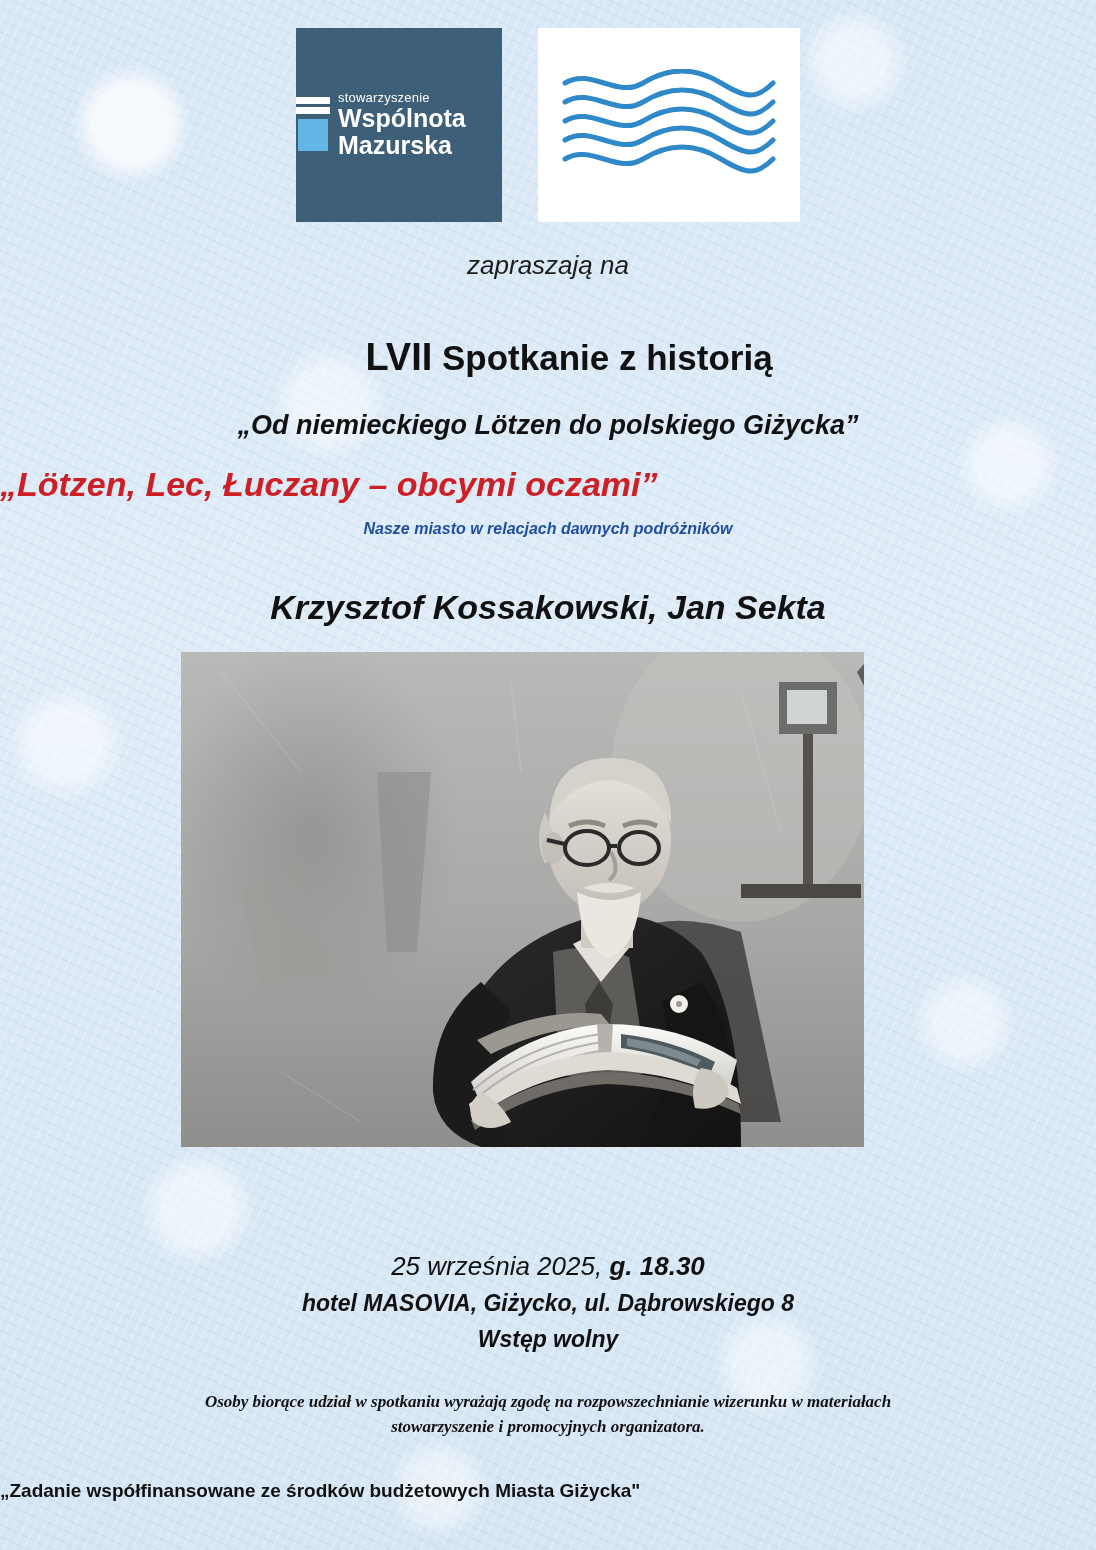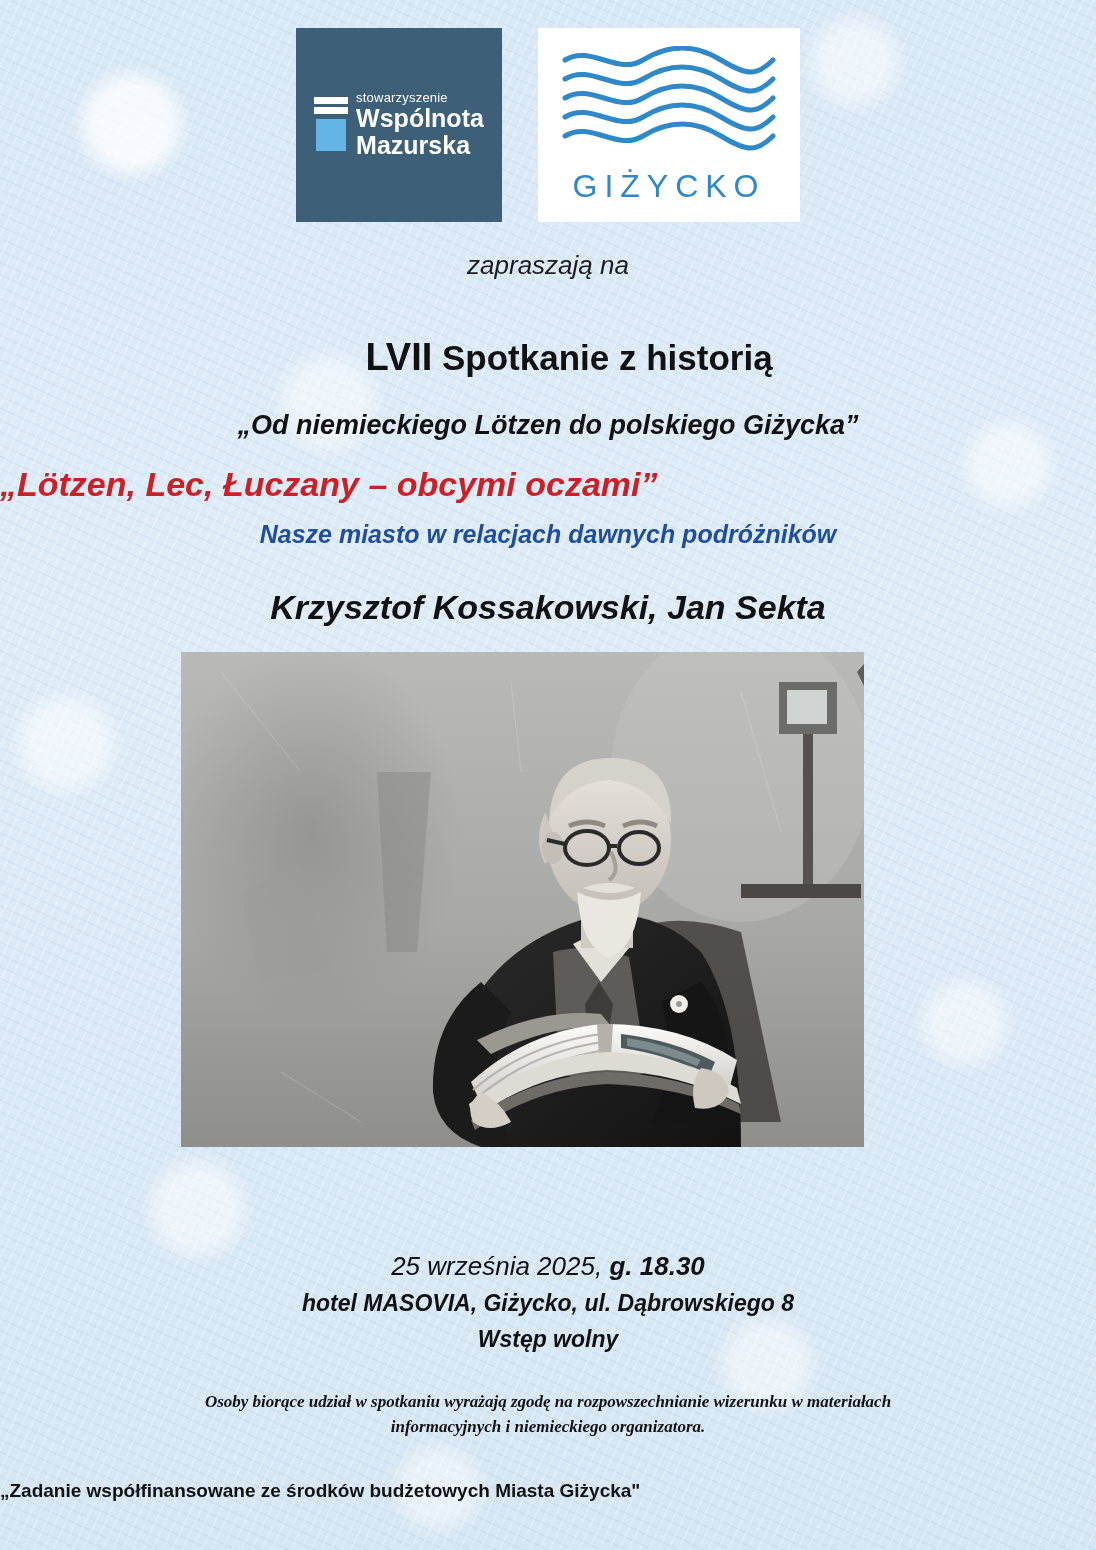--- a/index.html
+++ b/index.html
@@ -53,21 +53,20 @@
     align-items: flex-start;
     gap: 36px;
   }
   .logo-wm {
     width: 206px;
     height: 194px;
     background: #3d5f78;
     position: relative;
     display: flex;
     align-items: center;
-    justify-content: center;
   }
   .logo-wm-inner {
     display: flex;
     align-items: flex-start;
     gap: 8px;
   }
   .logo-wm-mark {
     width: 34px;
     height: 54px;
     position: relative;
@@ -167,21 +166,21 @@
     font-size: 34px;
     font-weight: 700;
     font-style: italic;
     color: #cc2026;
   }
   .title-blue {
     position: absolute;
     top: 520px;
     width: 100%;
     text-align: center;
-    font-size: 25px;
+    font-size: 16px;
     font-weight: 700;
     font-style: italic;
     color: #1f4e9c;
   }
   .speakers {
     position: absolute;
     top: 588px;
     width: 100%;
     text-align: center;
     font-size: 34px;
@@ -271,21 +270,20 @@
         <svg width="216" height="112" viewBox="0 0 216 112" aria-hidden="true">
           <g fill="none" stroke="#2f88c8" stroke-width="5" stroke-linecap="round">
             <path d="M4 14 C 30 -2, 56 30, 82 14 S 134 -2, 160 14 S 196 30, 212 14"></path>
             <path d="M4 33 C 30 17, 56 49, 82 33 S 134 17, 160 33 S 196 49, 212 33"></path>
             <path d="M4 52 C 30 36, 56 68, 82 52 S 134 36, 160 52 S 196 68, 212 52"></path>
             <path d="M4 71 C 30 55, 56 87, 82 71 S 134 55, 160 71 S 196 87, 212 71"></path>
             <path d="M4 90 C 30 74, 56 106, 82 90 S 134 74, 160 90 S 196 106, 212 90"></path>
           </g>
         </svg>
       </span>
-      <div class="name">GIŻYCKO</div>
     </div>
 
   </div>
 
   <div class="invite">zapraszają na</div>
 
   <div class="title-main">
     <span class="num">LVII</span>
     <span>Spotkanie z  historią</span>
   </div>
@@ -418,18 +416,18 @@
     <div class="d1">
       <span class="date">25 września 2025,</span>
       <span>g. 18.30</span>
     </div>
     <div class="d2">hotel MASOVIA, Giżycko, ul. Dąbrowskiego 8</div>
     <div class="d3">Wstęp wolny</div>
   </div>
 
   <div class="consent">
     <div>Osoby biorące udział w spotkaniu wyrażają zgodę na rozpowszechnianie wizerunku w materiałach</div>
-    <div>informacyjnych i niemieckiego organizatora.</div>
+    <div>stowarzyszenie i promocyjnych organizatora.</div>
   </div>
 
   <div class="funding">„Zadanie współfinansowane ze środków budżetowych Miasta Giżycka"</div>
 
 </div>
 
 </body></html>

